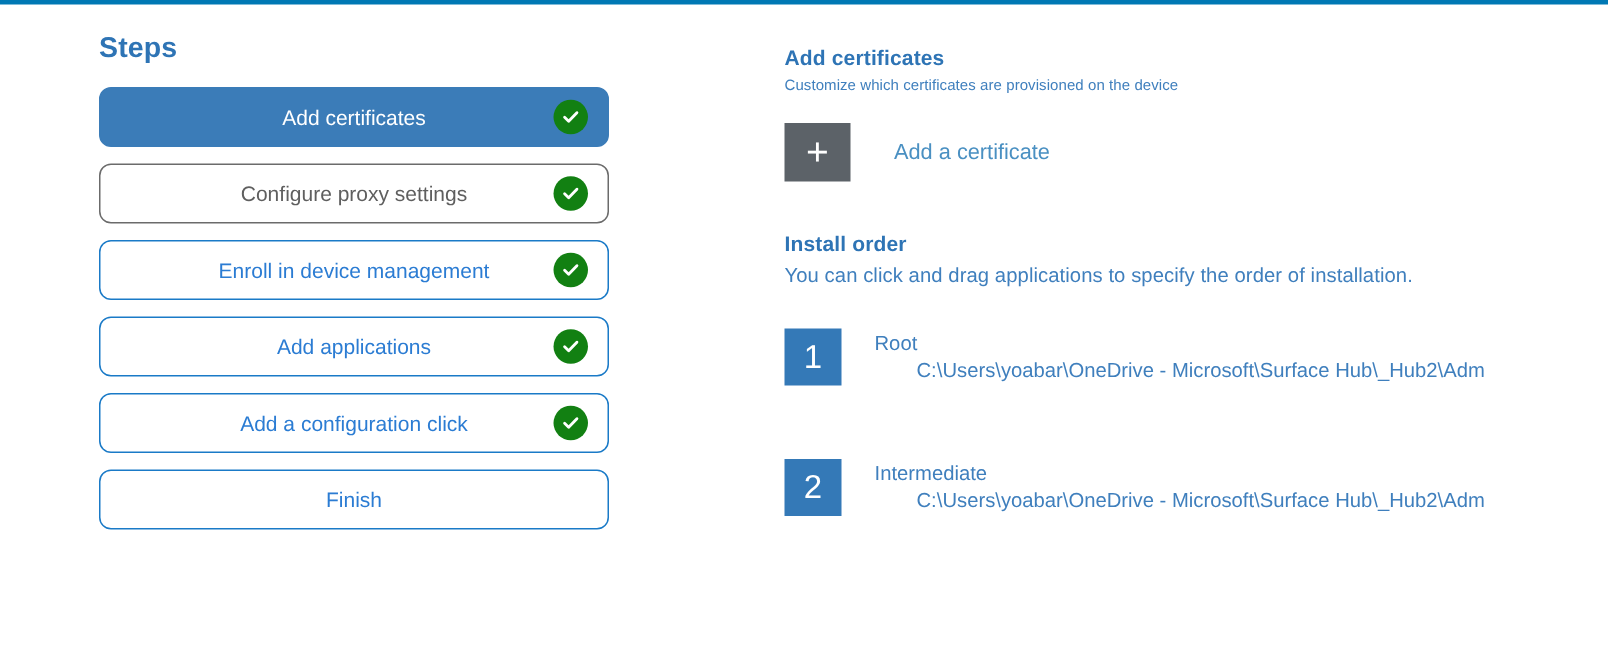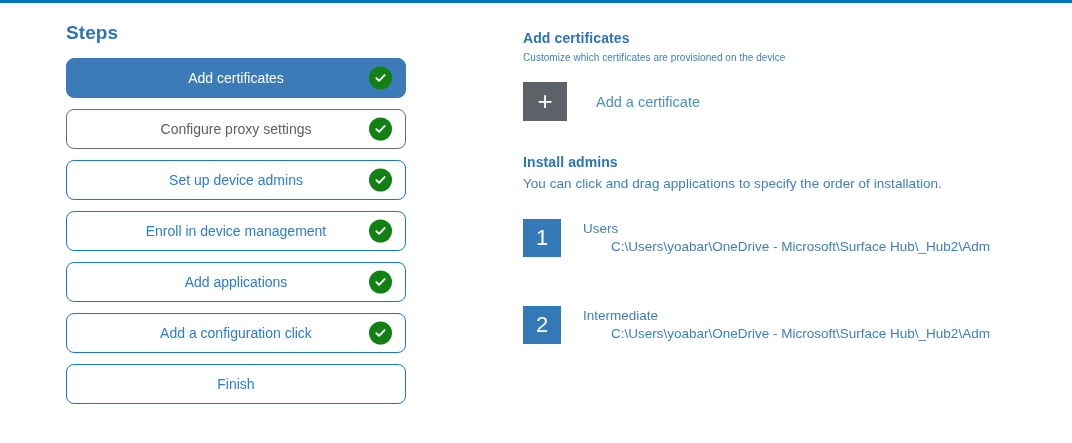--- a/index.html
+++ b/index.html
@@ -235,28 +235,20 @@
         </div>
         <div class="step-btn is-muted">
           <span class="step-label">Configure proxy settings</span>
           <span class="check-badge">
             <svg width="13" height="13" viewBox="0 0 13 13" aria-hidden="true">
               <path d="M2.4 6.7 L5.1 9.3 L10.6 3.6" fill="none" stroke="#ffffff" stroke-width="1.9" stroke-linecap="round" stroke-linejoin="round"></path>
             </svg>
           </span>
         </div>
         <div class="step-btn is-outline">
-          <span class="step-label">Set up device admins</span>
-          <span class="check-badge">
-            <svg width="13" height="13" viewBox="0 0 13 13" aria-hidden="true">
-              <path d="M2.4 6.7 L5.1 9.3 L10.6 3.6" fill="none" stroke="#ffffff" stroke-width="1.9" stroke-linecap="round" stroke-linejoin="round"></path>
-            </svg>
-          </span>
-        </div>
-        <div class="step-btn is-outline">
           <span class="step-label">Enroll in device management</span>
           <span class="check-badge">
             <svg width="13" height="13" viewBox="0 0 13 13" aria-hidden="true">
               <path d="M2.4 6.7 L5.1 9.3 L10.6 3.6" fill="none" stroke="#ffffff" stroke-width="1.9" stroke-linecap="round" stroke-linejoin="round"></path>
             </svg>
           </span>
         </div>
         <div class="step-btn is-outline">
           <span class="step-label">Add applications</span>
           <span class="check-badge">
@@ -285,27 +277,27 @@
     <div class="section-sub">Customize which certificates are provisioned on the device</div>
 
     <div class="add-cert-row">
       <span class="plus-square">
         <span class="glyph">+</span>
       </span>
       <span class="add-cert-label">Add a certificate</span>
     </div>
 
     <div class="install-order">
-      <div class="section-heading">Install admins</div>
+      <div class="section-heading">Install order</div>
       <div class="install-desc">You can click and drag applications to specify the order of installation.</div>
       <div class="order-list" id="order-list">
           <div class="order-item">
             <span class="order-index">1</span>
             <span class="order-text">
-              <div class="order-name">Users</div>
+              <div class="order-name">Root</div>
               <div class="order-path">C:\Users\yoabar\OneDrive - Microsoft\Surface Hub\_Hub2\Adm</div>
             </span>
           </div>
           <div class="order-item">
             <span class="order-index">2</span>
             <span class="order-text">
               <div class="order-name">Intermediate</div>
               <div class="order-path">C:\Users\yoabar\OneDrive - Microsoft\Surface Hub\_Hub2\Adm</div>
             </span>
           </div>

